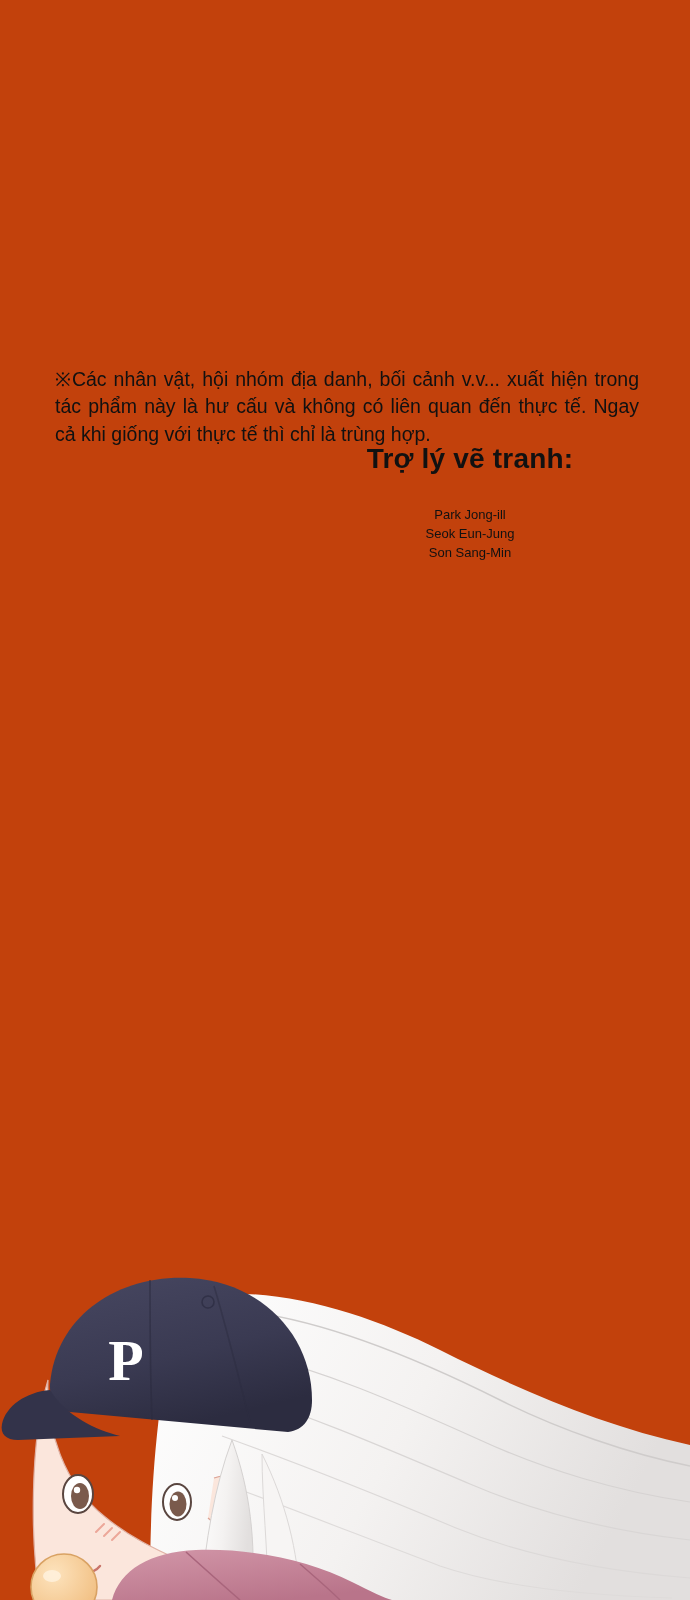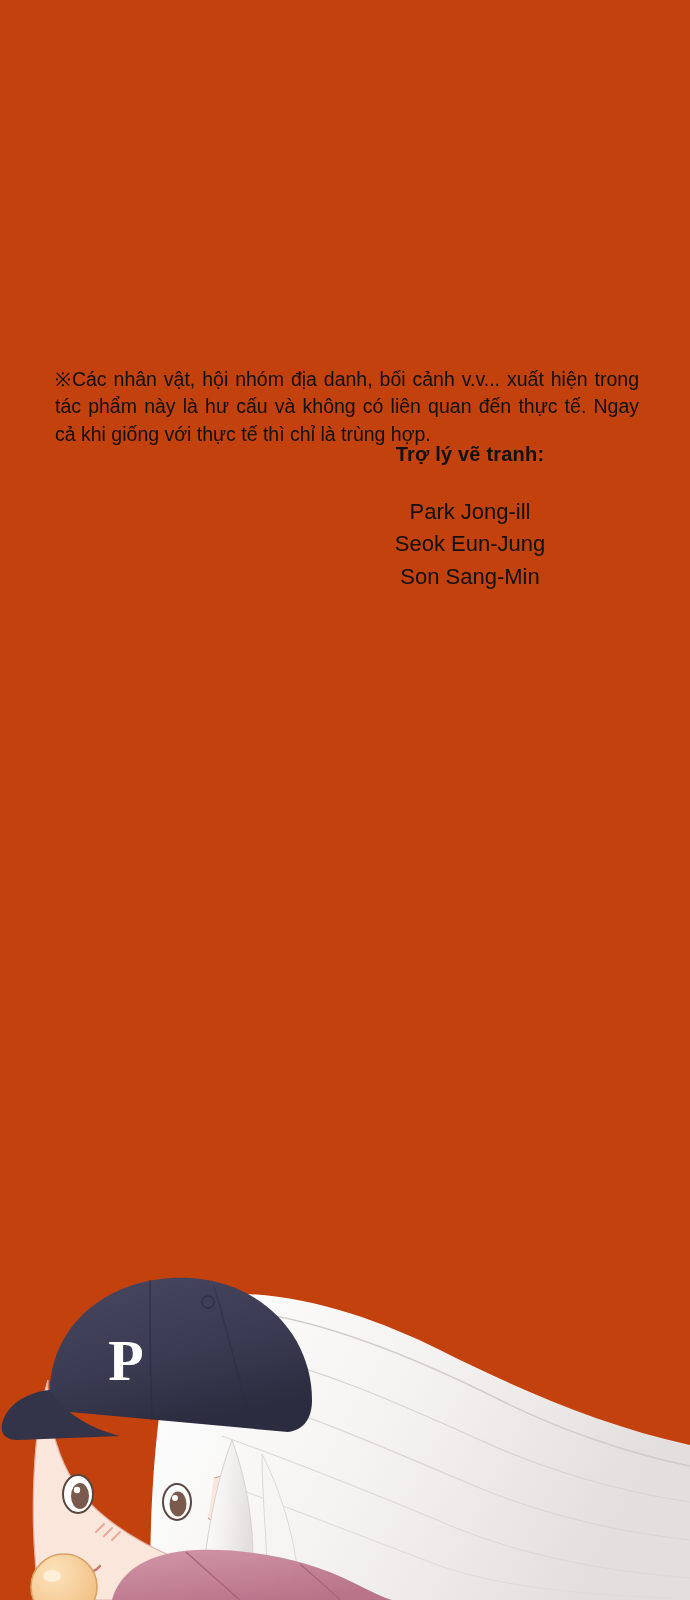--- a/index.html
+++ b/index.html
@@ -41,31 +41,31 @@
 
   
   .credits {
     position: absolute;
     left: 300px;
     top: 443px;
     width: 340px;
     text-align: center;
   }
   .credits-title {
-    font-size: 20px;
+    font-size: 28px;
     font-weight: bold;
     color: #111111;
     letter-spacing: 0.2px;
     margin: 0 0 30px 0;
   }
   .credits-list {
     list-style: none;
     margin: 5px;
     padding: 0;
-    font-size: 22px;
+    font-size: 13px;
     line-height: 1.47;
     color: #111111;
   }
 
   
   .illustration {
     position: absolute;
     left: 0;
     bottom: 0;
     width: 690px;

